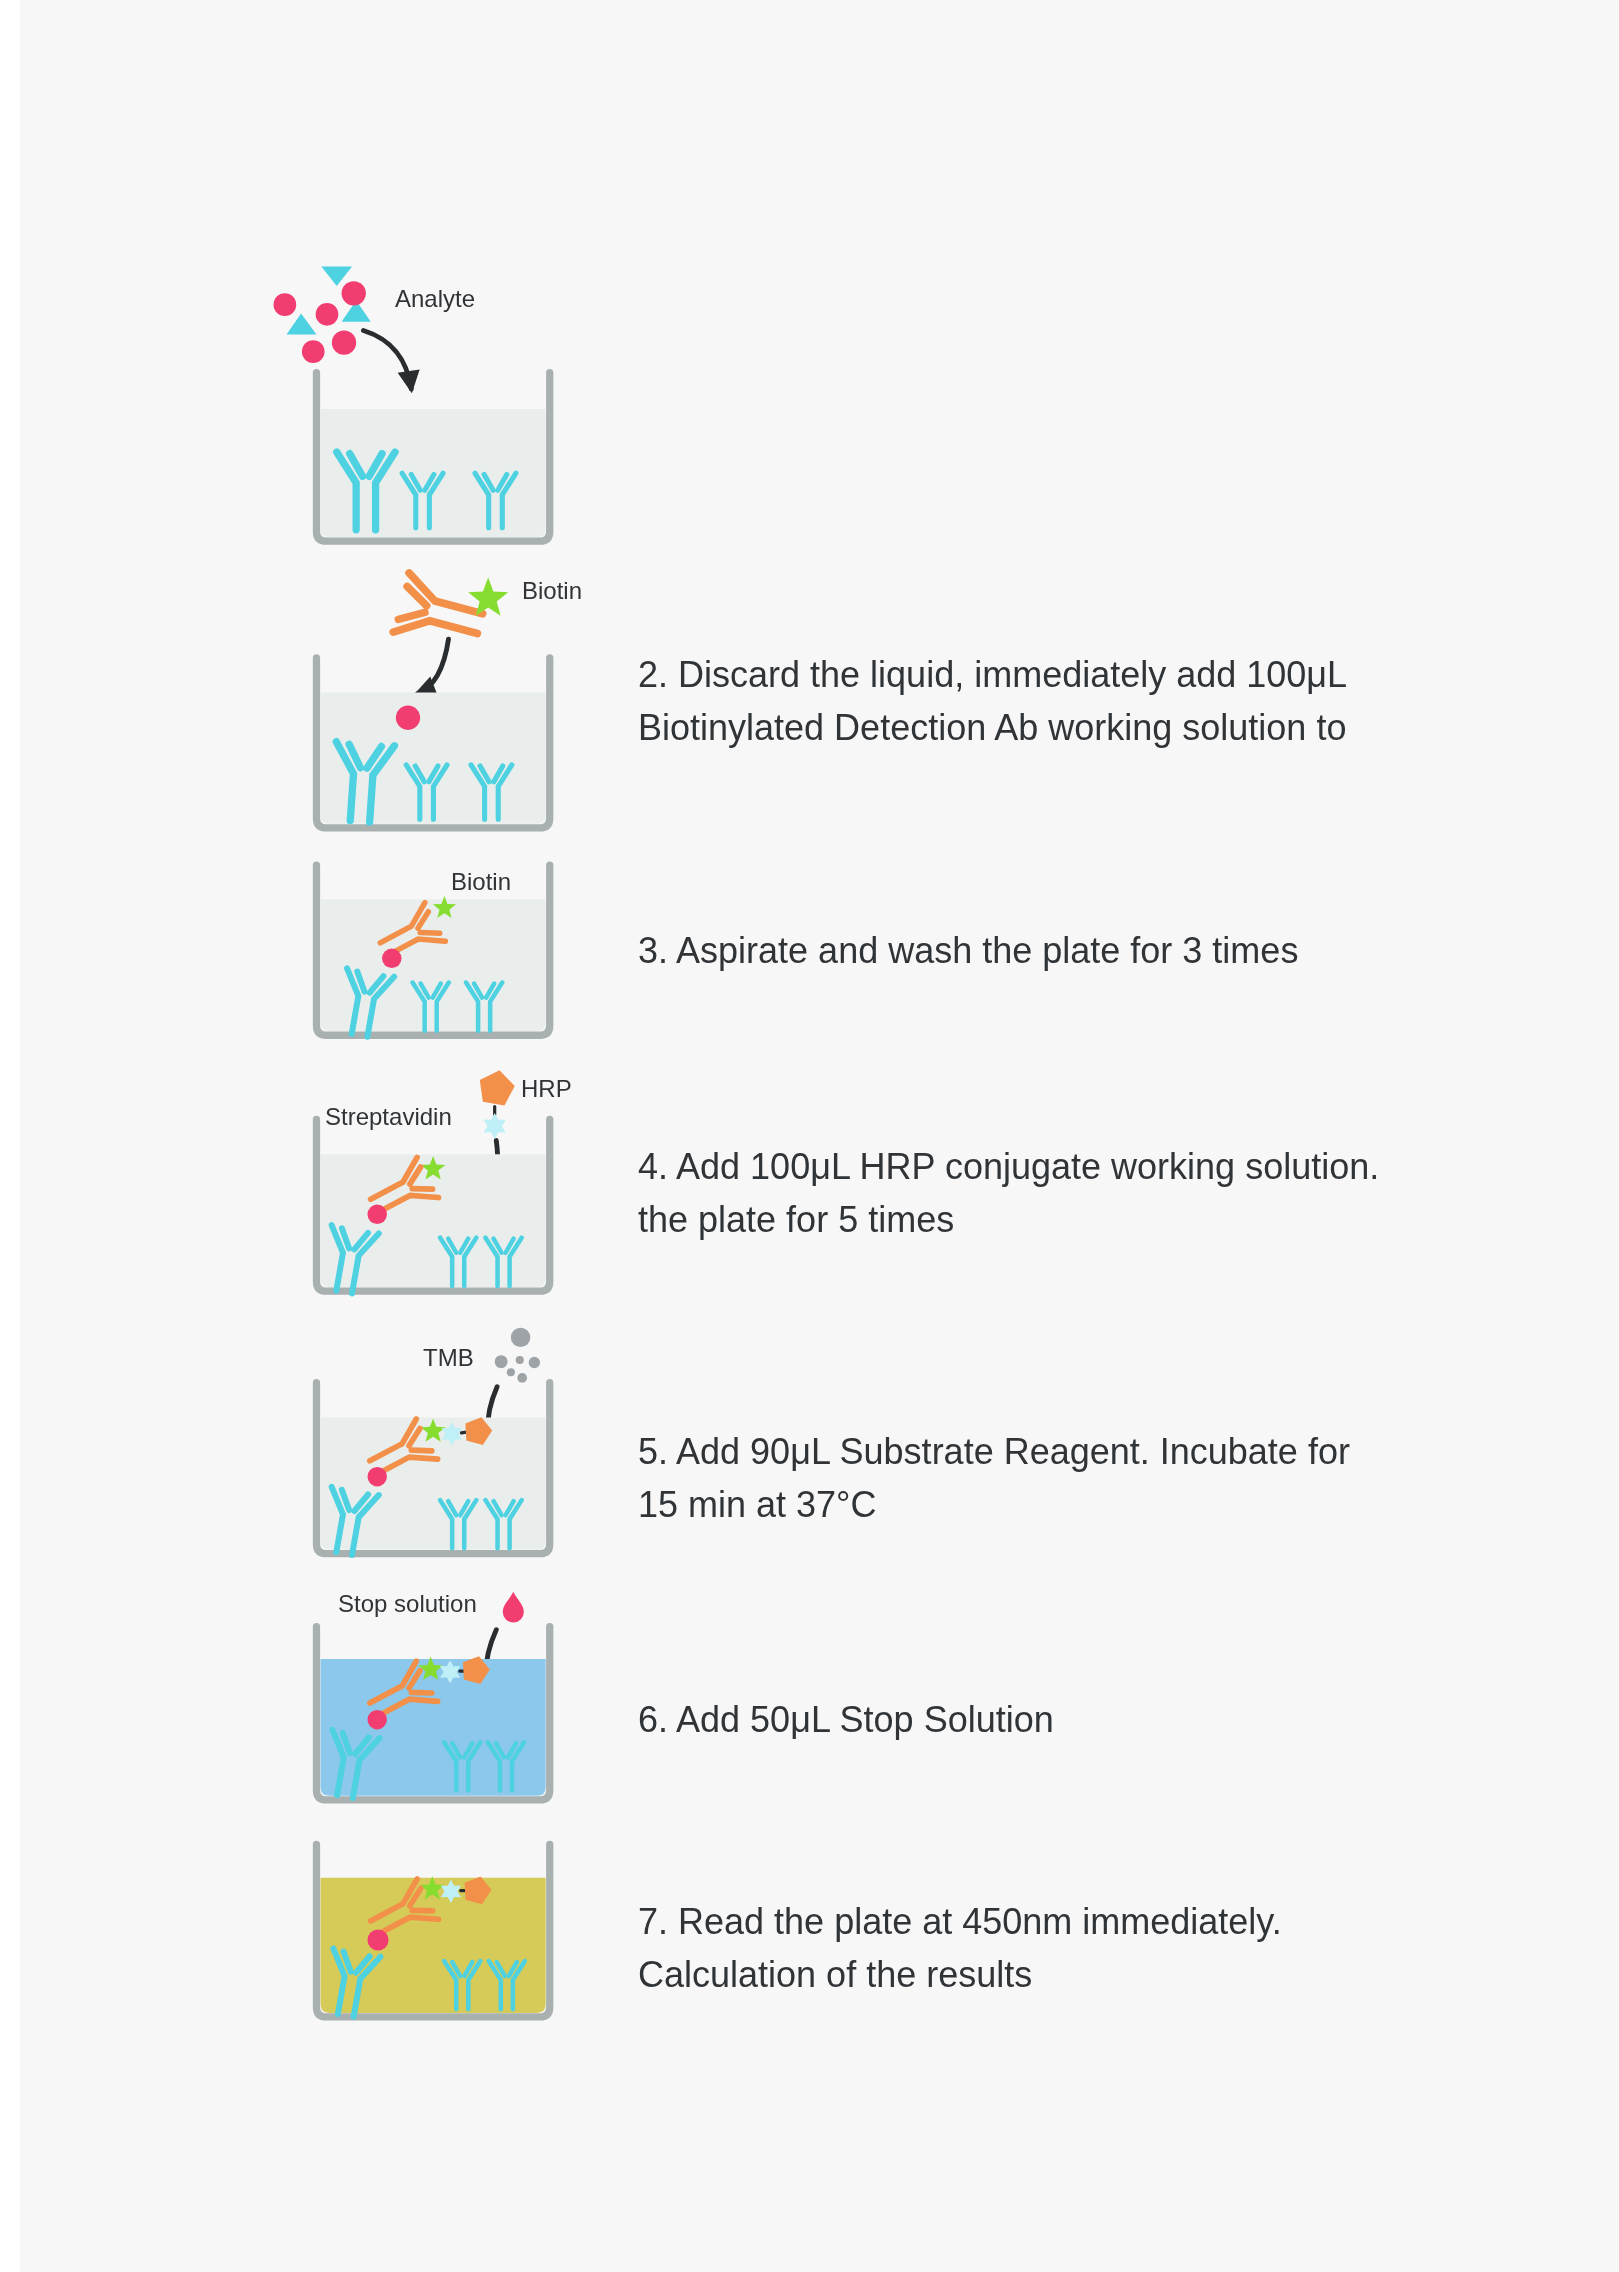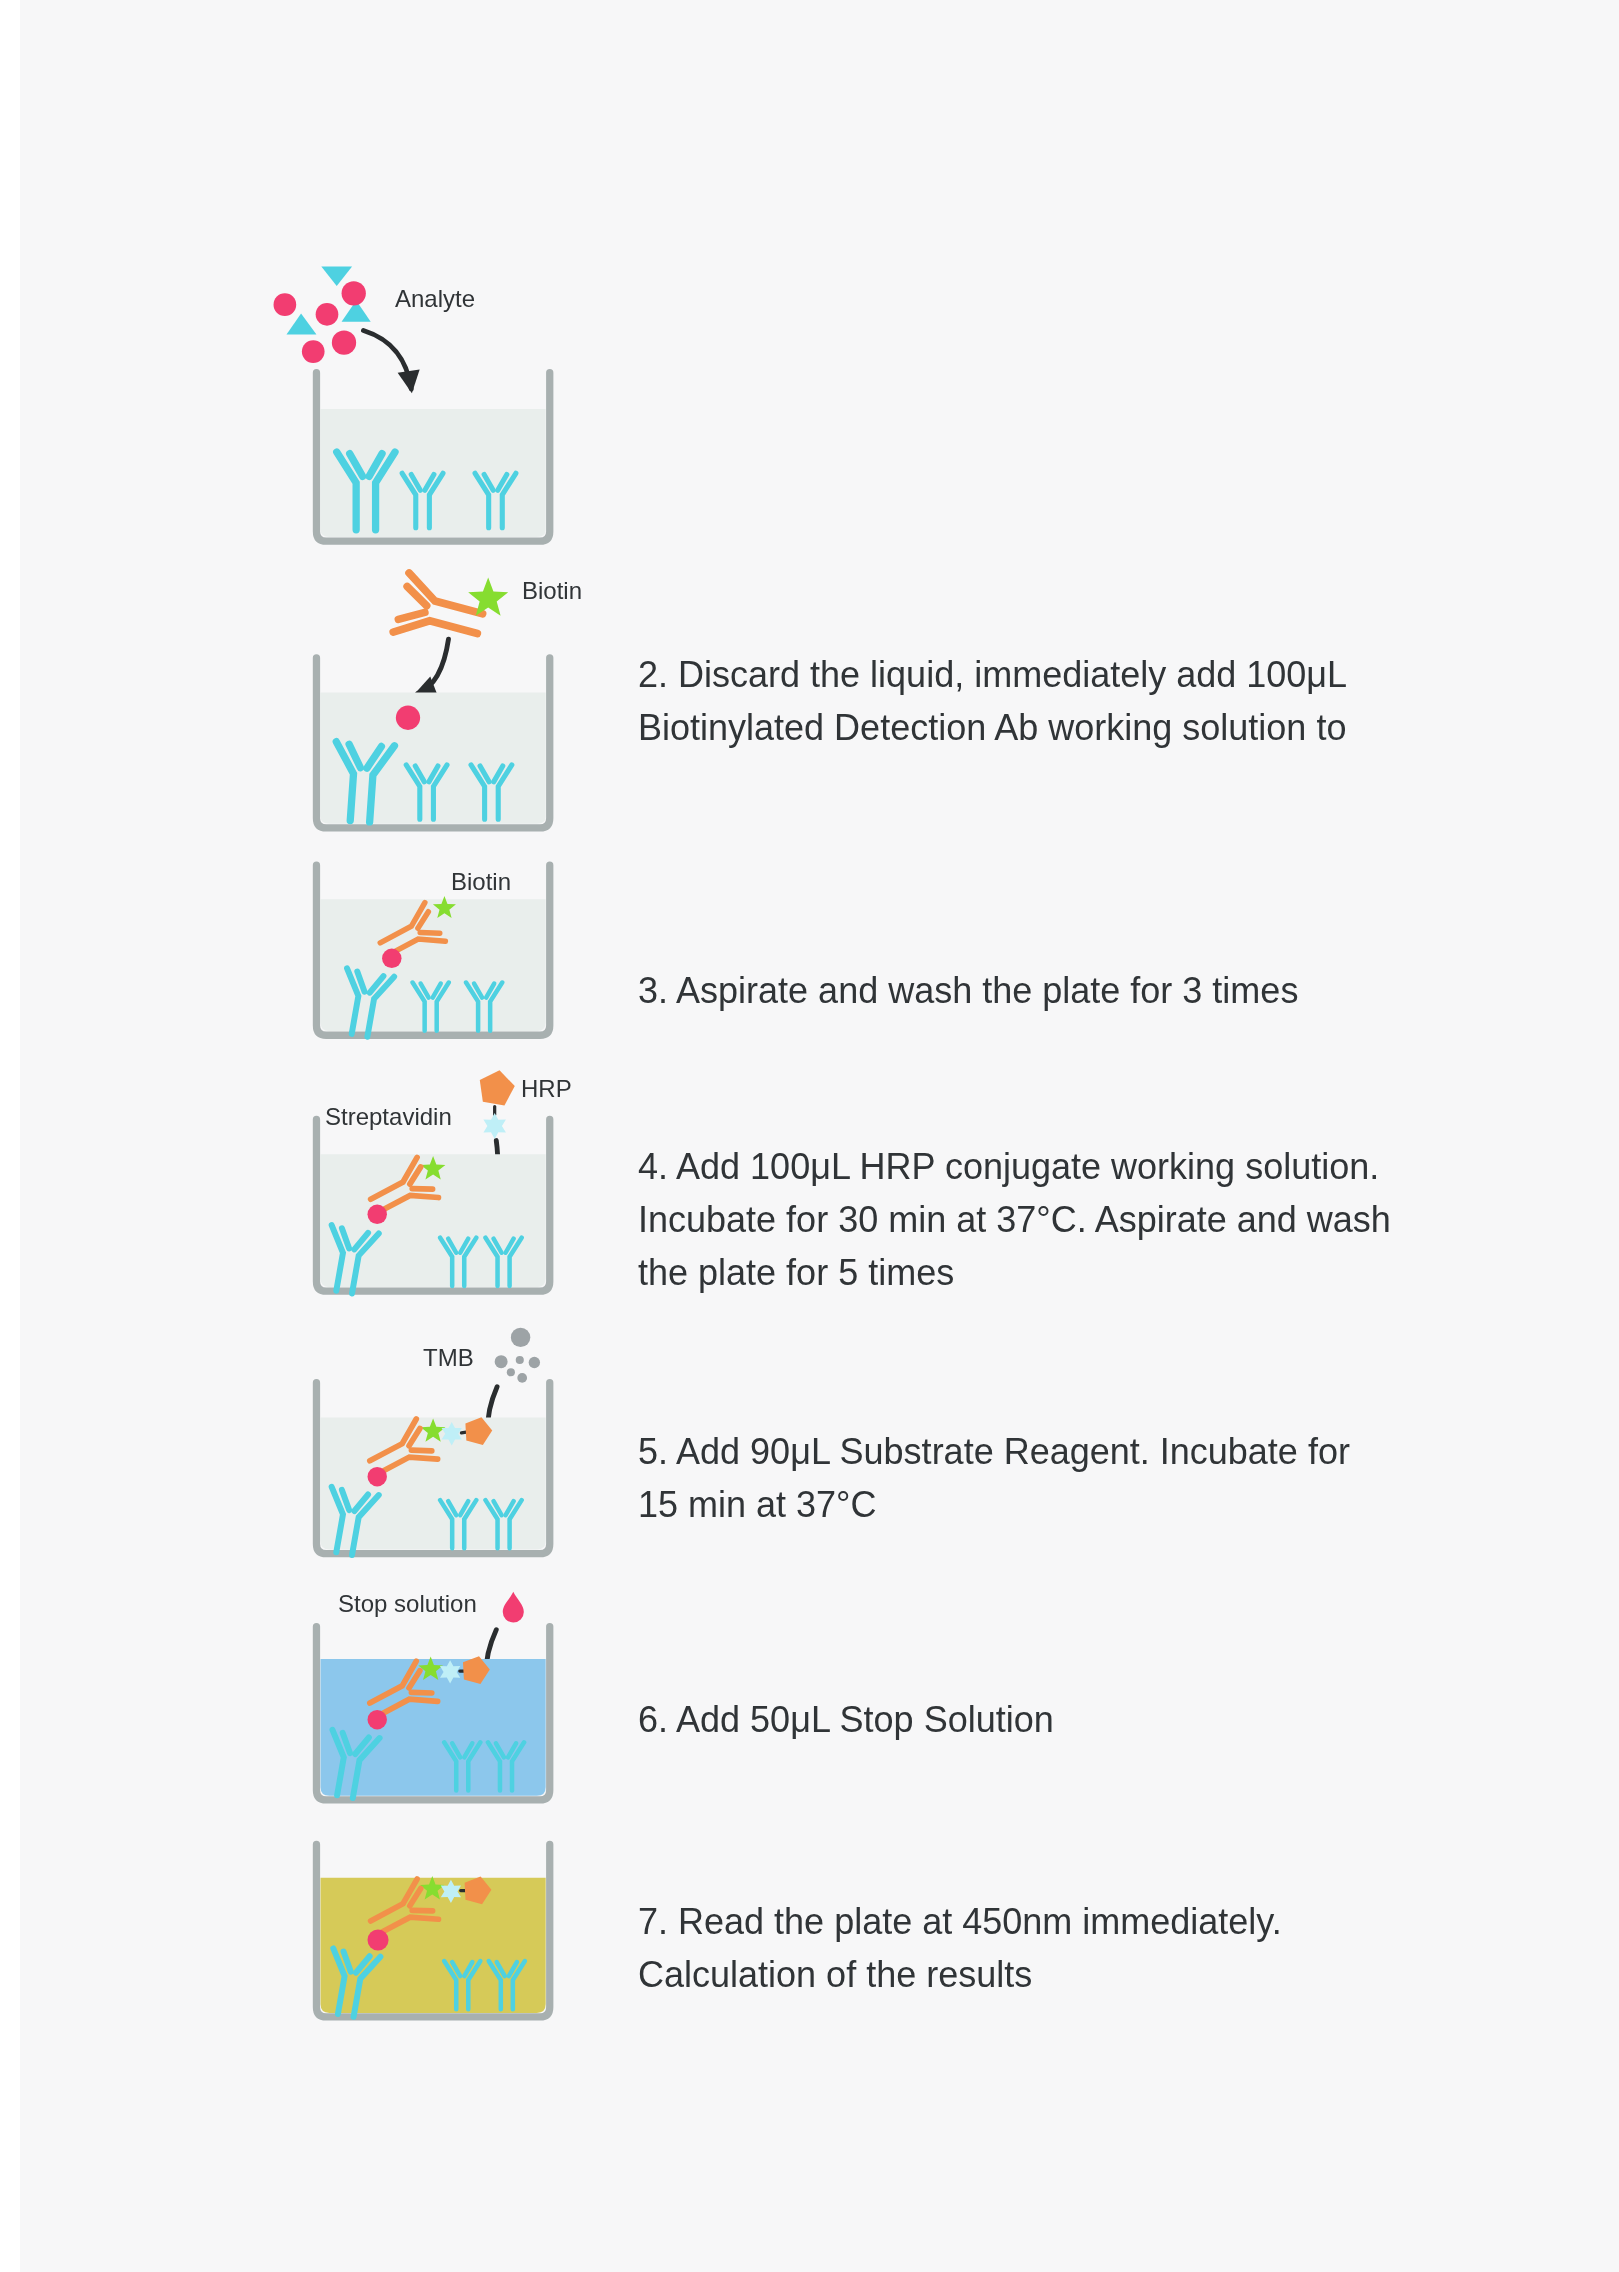--- a/index.html
+++ b/index.html
@@ -168,26 +168,25 @@
 <div class="label" style="left:431px;top:868px">Biotin</div>
 <div class="label" style="left:501px;top:1075px">HRP</div>
 <div class="label" style="left:305px;top:1103px">Streptavidin</div>
 <div class="label" style="left:403px;top:1344px">TMB</div>
 <div class="label" style="left:318px;top:1590px">Stop solution</div>
 
 <div class="step-text" style="top:648px">
   <div class="line">2. Discard the liquid, immediately add 100μL</div>
   <div class="line">Biotinylated Detection Ab working solution to</div>
 </div>
-<div class="step-text" style="top:964px">
+<div class="step-text" style="top:924px">
   <div class="line">3. Aspirate and wash the plate for 3 times</div>
 </div>
 <div class="step-text" style="top:1140px">
   <div class="line">4. Add 100μL HRP conjugate working solution.</div>
-  <div class="line">Incubate for 30 min at 37°C. Aspirate and wash</div>
   <div class="line">the plate for 5 times</div>
 </div>
 <div class="step-text" style="top:1425px">
   <div class="line">5. Add 90μL Substrate Reagent. Incubate for</div>
   <div class="line">15 min at 37°C</div>
 </div>
 <div class="step-text" style="top:1693px">
   <div class="line">6. Add 50μL Stop Solution</div>
 </div>
 <div class="step-text" style="top:1895px">

